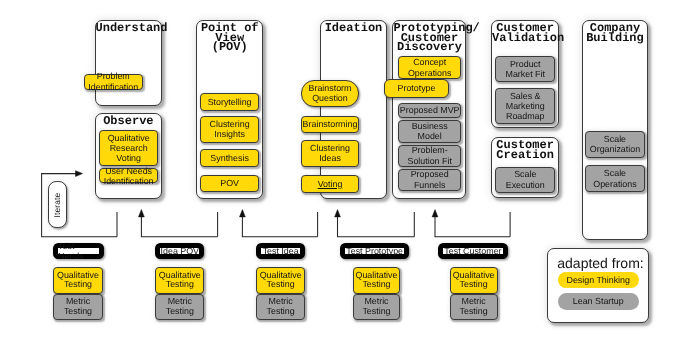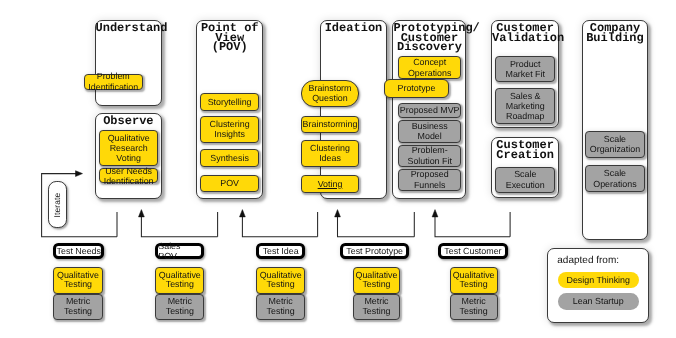--- a/index.html
+++ b/index.html
@@ -21,33 +21,33 @@
   .pill{display:flex;flex-direction:column;align-items:center;
         justify-content:center;text-align:center;border-radius:3.9px;
         color:#141414;font-size:8.9px;line-height:10.25px;
         border:1px solid #3a3a3a;
         box-shadow:1.3px 1.5px 1.6px rgba(0,0,0,0.30), 0 0.5px 5px rgba(0,0,0,0.10);}
   .pill.yellow{background:#FFD908;}
   .pill.gray{background:#a3a3a3;}
   .pill .ln{display:block;white-space:nowrap;}
 
   .testtitle{display:flex;align-items:center;justify-content:center;
-             background:#fff;border:3px solid #000000;border-radius:5.2px;
+             background:#fff;border:5px solid #000000;border-radius:5.2px;
              font-size:8.9px;color:#141414;
              box-shadow:1.4px 1.5px 1.7px rgba(0,0,0,0.32), 0 0.5px 5px rgba(0,0,0,0.10);}
 
   .iterate{background:#fff;border:1px solid #3a3a3a;border-radius:8.2px;
            box-shadow:1.4px 1.5px 1.7px rgba(0,0,0,0.32), 0 0.5px 5px rgba(0,0,0,0.10);
            display:flex;align-items:center;justify-content:center;}
   .iterate .vt{display:block;transform:rotate(-90deg);white-space:nowrap;
                font-size:8.4px;letter-spacing:0.15px;}
 
   .legend-box{background:#fff;border:1px solid #3a3a3a;border-radius:7px;
               box-shadow:2.2px 2.2px 2.6px rgba(0,0,0,0.30), 0 0 9px rgba(0,0,0,0.13);}
-  .legend-head{position:absolute;font-size:10px;color:#141414;}
+  .legend-head{position:absolute;font-size:14px;color:#141414;}
 
   svg.conn{position:absolute;left:0;top:0;width:676px;height:338px;
            overflow:visible;pointer-events:none;}
   svg.conn path.ln{stroke:#262626;stroke-width:1.05;fill:none;stroke-linecap:butt;}
   svg.conn path.ah{fill:#111111;stroke:#111111;stroke-width:0.5;}
 </style>
 </head>
 <body>
 
 <div id="stage">
@@ -203,21 +203,21 @@
       </div>
       <div class="pill yellow abs" style="left: 53.1px; top: 267px; width: 49.8px; height: 26.5px; line-height: 9.4px;">
         <span class="ln">Qualitative</span>
         <span class="ln">Testing</span>
       </div>
       <div class="pill gray abs" style="left: 53.1px; top: 293.8px; width: 49.8px; height: 25.8px; line-height: 9.4px;">
         <span class="ln">Metric</span>
         <span class="ln">Testing</span>
       </div>
       <div class="testtitle abs" style="left: 155.3px; top: 242.8px; width: 49px; height: 16.6px;">
-        <span>Sales POV</span>
+        <span>Idea POV</span>
       </div>
       <div class="pill yellow abs" style="left: 155.3px; top: 267px; width: 49px; height: 26.5px; line-height: 9.4px;">
         <span class="ln">Qualitative</span>
         <span class="ln">Testing</span>
       </div>
       <div class="pill gray abs" style="left: 155.3px; top: 293.8px; width: 49px; height: 25.8px; line-height: 9.4px;">
         <span class="ln">Metric</span>
         <span class="ln">Testing</span>
       </div>
       <div class="testtitle abs" style="left: 255.9px; top: 242.8px; width: 49.5px; height: 16px;">

